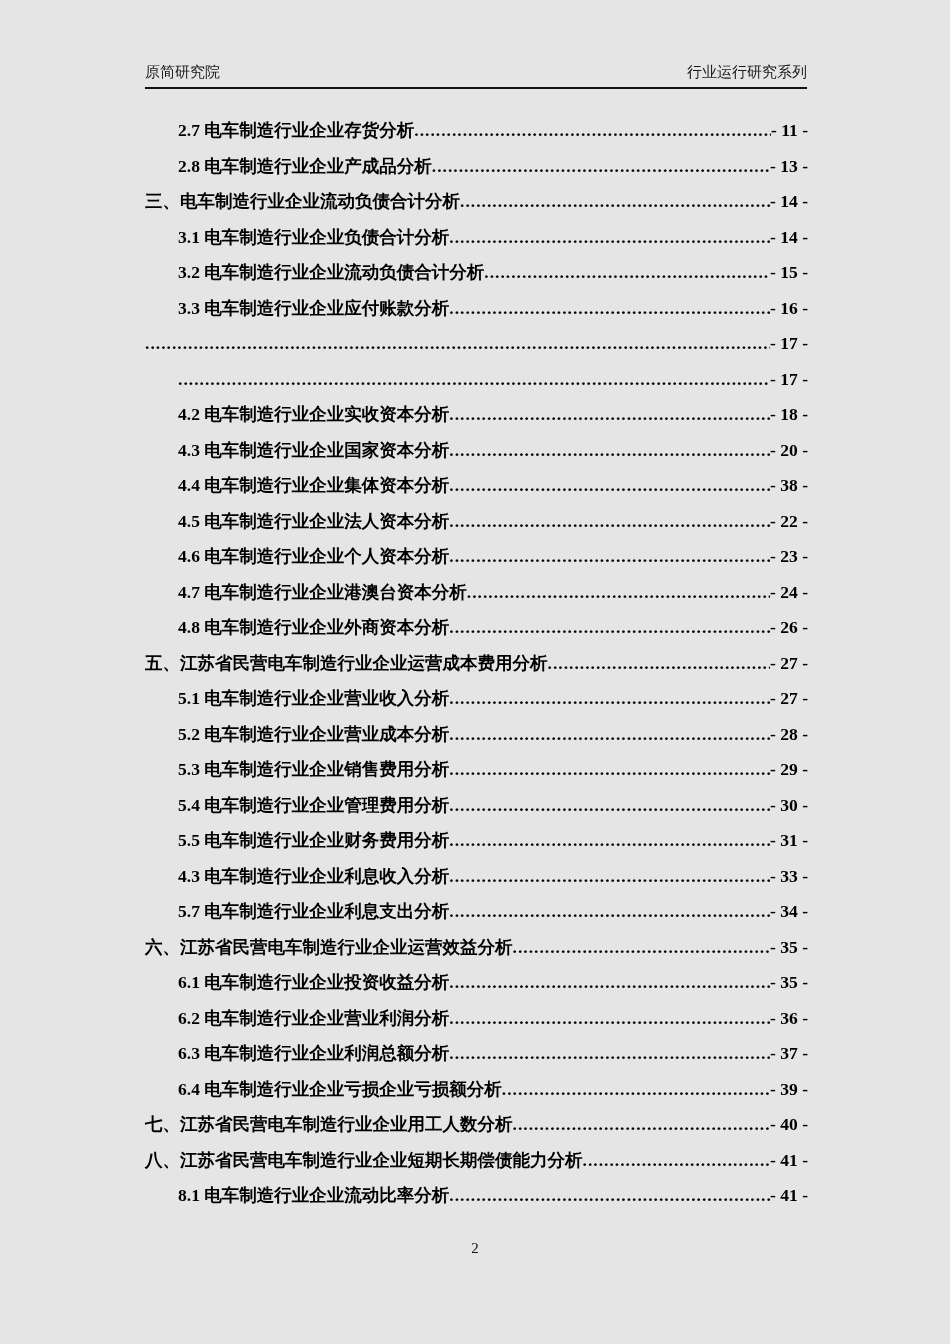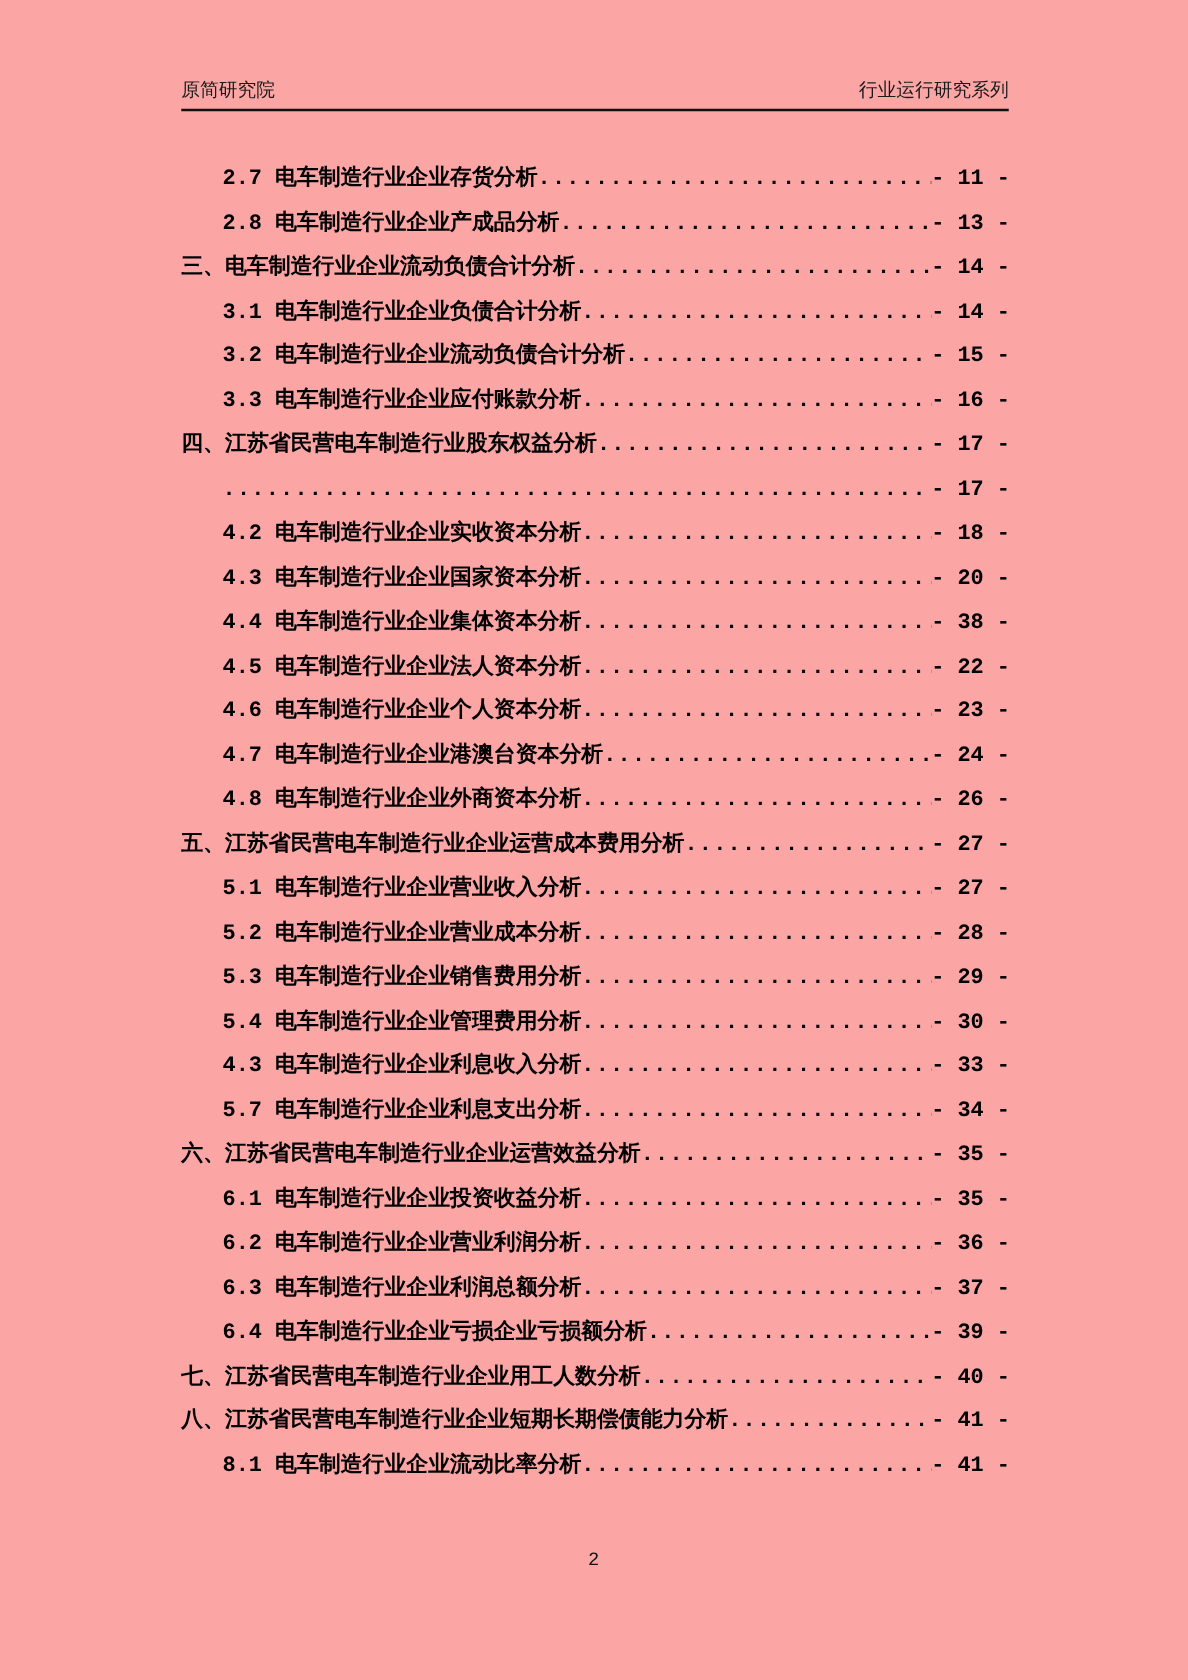--- a/index.html
+++ b/index.html
@@ -2,23 +2,23 @@
 <html><head>
 <meta charset="utf-8">
 <style>
   * { box-sizing: border-box; }
   html, body { margin: 0; padding: 0; background: #ffffff; }
   .page {
     position: relative;
     width: 950px;
     height: 1344px;
     margin: 0 auto;
-    background: #fca5a5;
+    background: #e5e5e5;
     color: #000000;
-    font-family: Liberation Mono, monospace;
+    font-family: Liberation Serif, serif;
     overflow: hidden;
   }
   .doc-header {
     position: absolute;
     left: 145px;
     right: 143px;
     top: 63px;
     display: flex;
     justify-content: space-between;
     align-items: baseline;
@@ -33,21 +33,20 @@
     height: 2px;
     background: #111111;
     border: none;
     margin: 0;
   }
   .toc {
     position: absolute;
     left: 145px;
     right: 142px;
     top: 113px;
-    margin-top: 13px;
   }
   .toc-row {
     display: flex;
     align-items: baseline;
     height: 35.5px;
     line-height: 35.5px;
     font-size: 17.5px;
     font-weight: bold;
     white-space: nowrap;
   }
@@ -111,21 +110,20 @@
       <span class="toc-label">3.2 电车制造行业企业流动负债合计分析</span>
       <span class="toc-dots"></span>
       <span class="toc-page">- 15 -</span>
     </div>
       <div class="toc-row level-2">
       <span class="toc-label">3.3 电车制造行业企业应付账款分析</span>
       <span class="toc-dots"></span>
       <span class="toc-page">- 16 -</span>
     </div>
       <div class="toc-row level-1">
-      <span class="toc-label">四、江苏省民营电车制造行业股东权益分析</span>
       <span class="toc-dots"></span>
       <span class="toc-page">- 17 -</span>
     </div>
       <div class="toc-row level-2">
       <span class="toc-dots"></span>
       <span class="toc-page">- 17 -</span>
     </div>
       <div class="toc-row level-2">
       <span class="toc-label">4.2 电车制造行业企业实收资本分析</span>
       <span class="toc-dots"></span>
@@ -178,20 +176,25 @@
     </div>
       <div class="toc-row level-2">
       <span class="toc-label">5.3 电车制造行业企业销售费用分析</span>
       <span class="toc-dots"></span>
       <span class="toc-page">- 29 -</span>
     </div>
       <div class="toc-row level-2">
       <span class="toc-label">5.4 电车制造行业企业管理费用分析</span>
       <span class="toc-dots"></span>
       <span class="toc-page">- 30 -</span>
+    </div>
+      <div class="toc-row level-2">
+      <span class="toc-label">5.5 电车制造行业企业财务费用分析</span>
+      <span class="toc-dots"></span>
+      <span class="toc-page">- 31 -</span>
     </div>
       <div class="toc-row level-2">
       <span class="toc-label">4.3 电车制造行业企业利息收入分析</span>
       <span class="toc-dots"></span>
       <span class="toc-page">- 33 -</span>
     </div>
       <div class="toc-row level-2">
       <span class="toc-label">5.7 电车制造行业企业利息支出分析</span>
       <span class="toc-dots"></span>
       <span class="toc-page">- 34 -</span>

